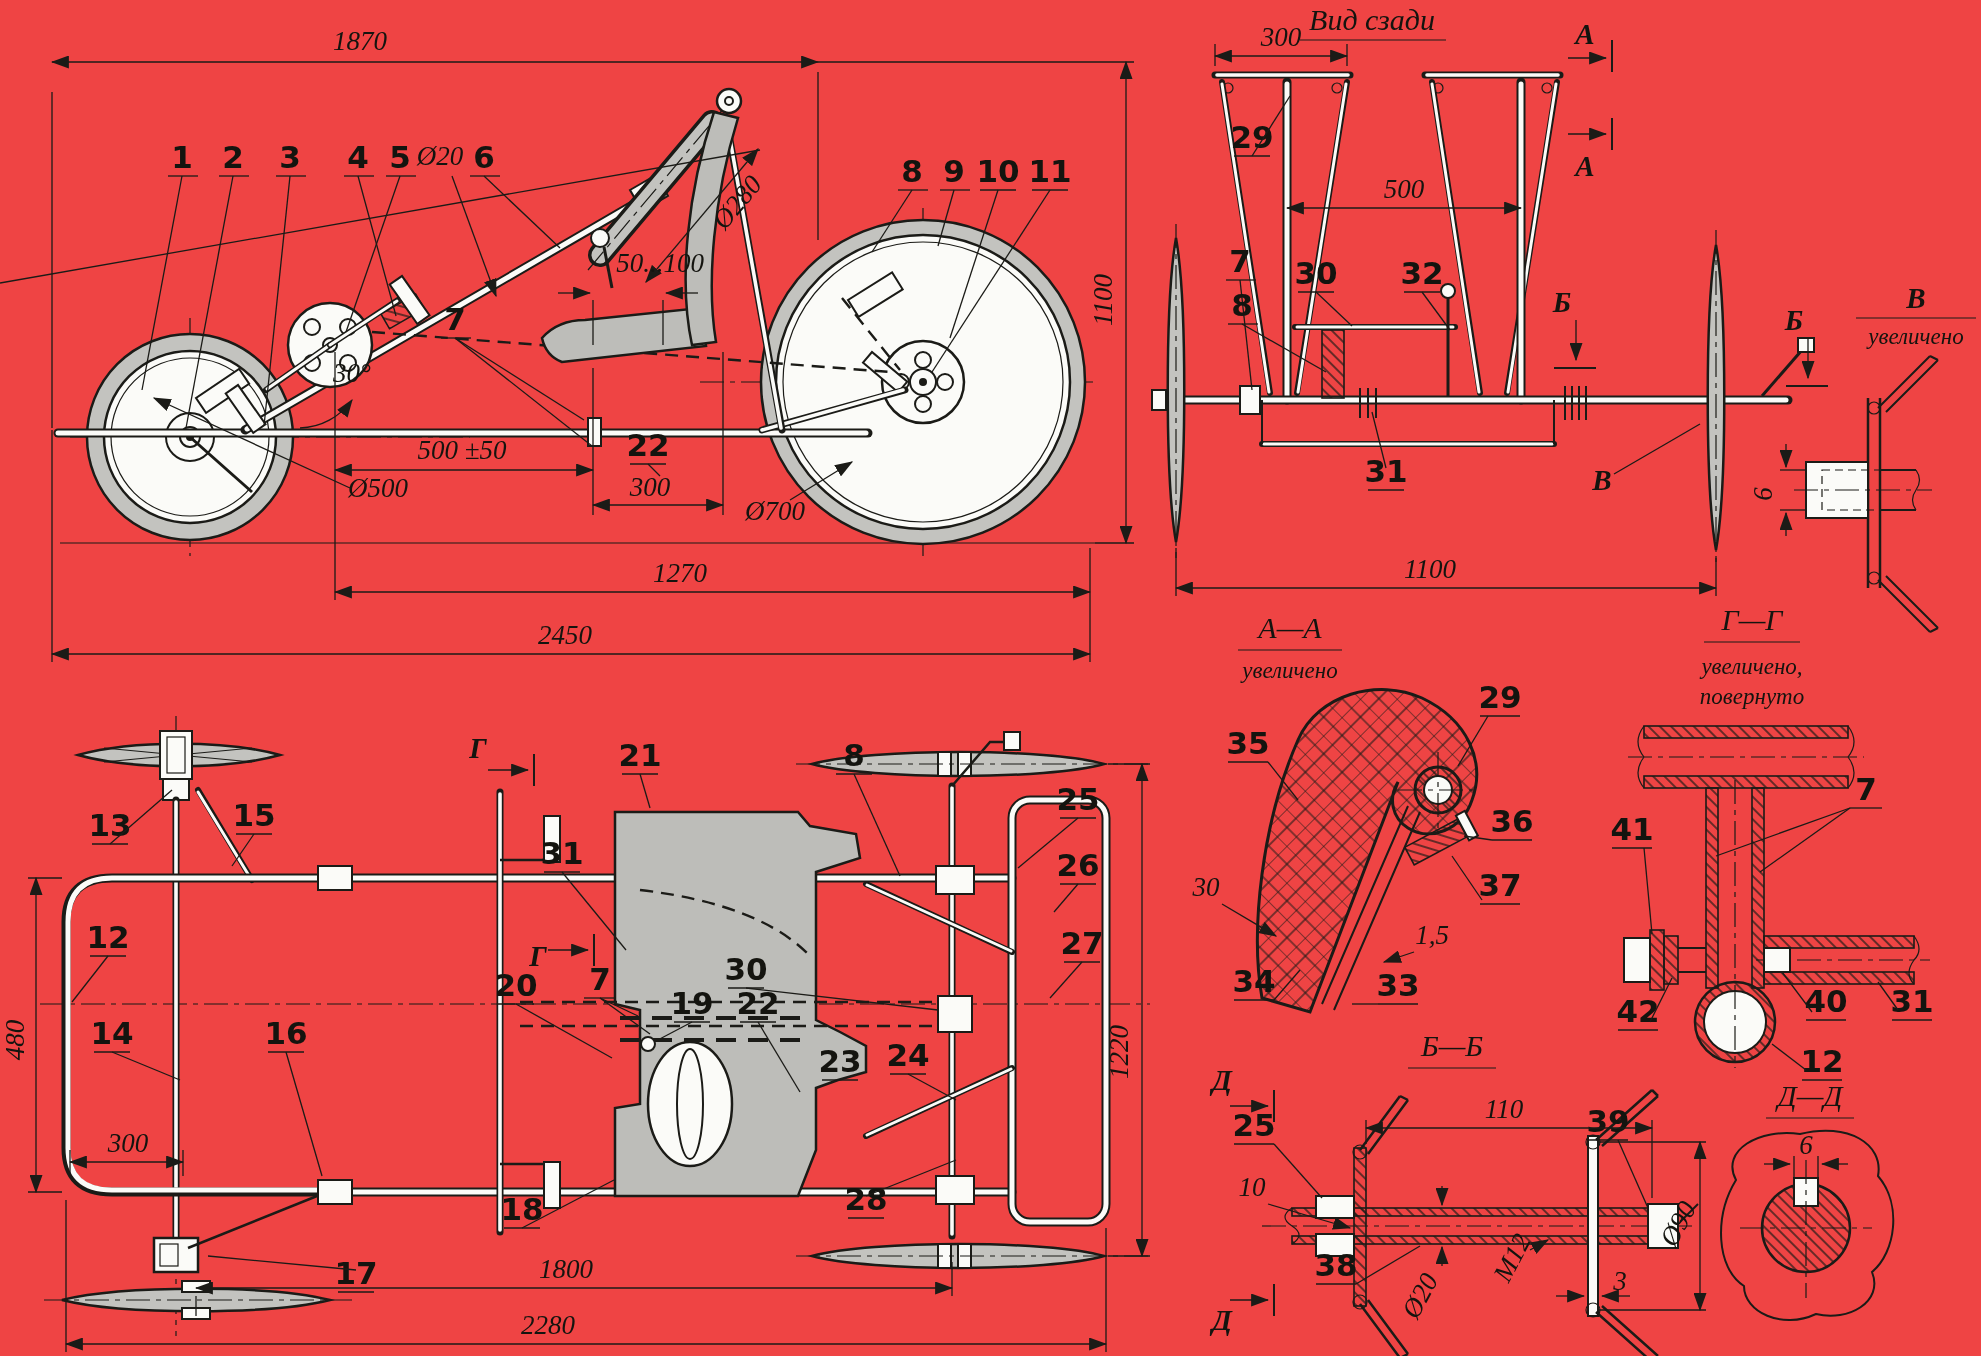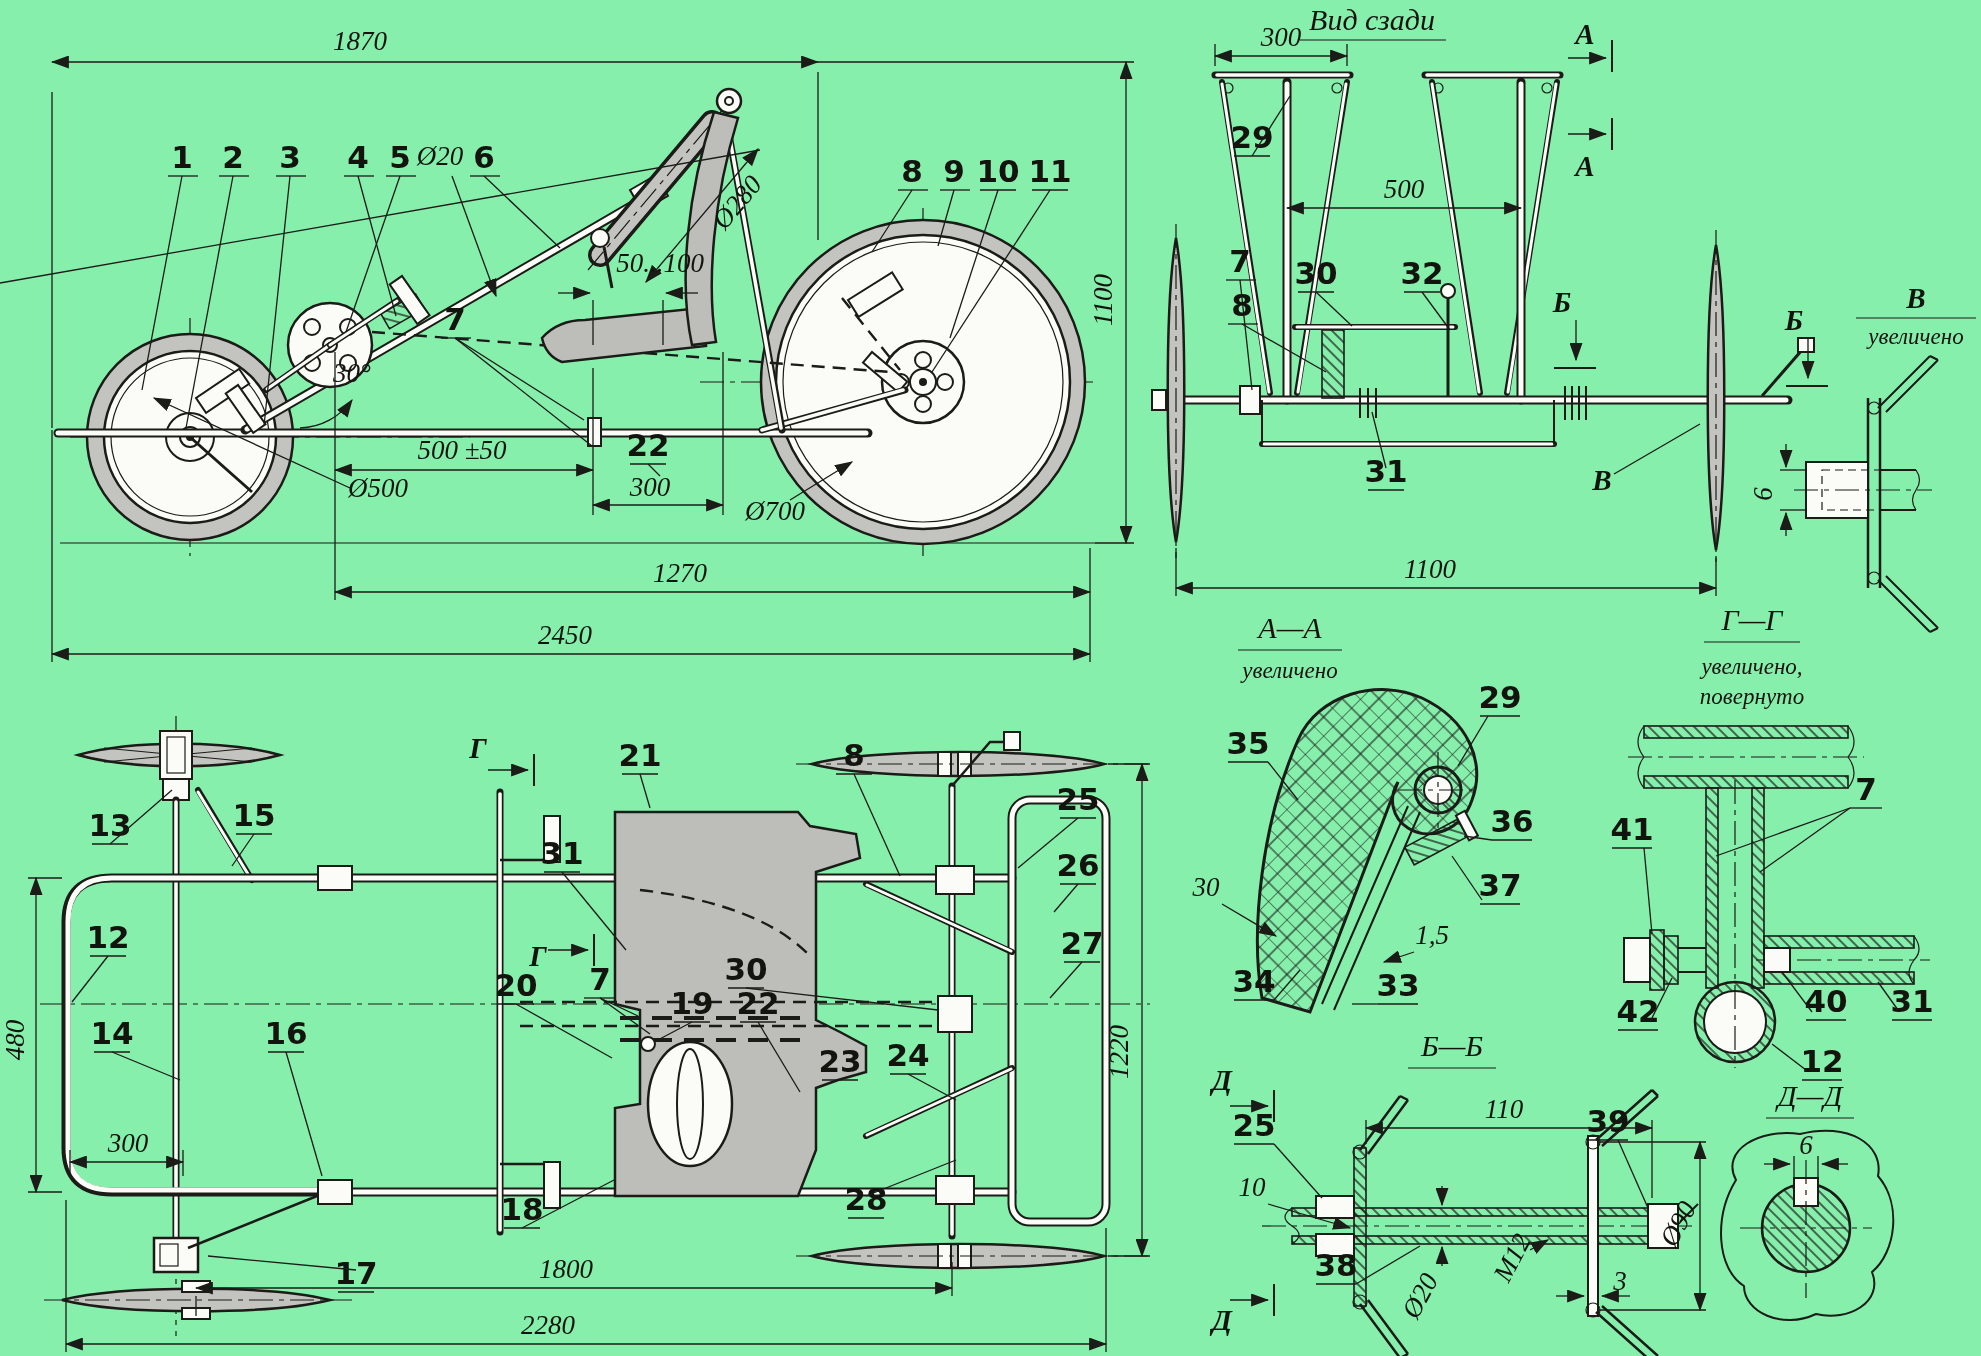--- a/index.html
+++ b/index.html
@@ -1,16 +1,16 @@
 <!DOCTYPE html>
 <html><head>
 <meta charset="utf-8">
 <style>
   html,body{margin:0;padding:0;background:#e8e8e4;}
-  .sheet{position:relative;width:1981px;height:1356px;background:#86efac;margin:0 auto;
+  .sheet{position:relative;width:1981px;height:1356px;background:#ef4444;margin:0 auto;
          font-family:"Liberation Sans",sans-serif;overflow:hidden;}
   svg{position:absolute;left:0;top:0;}
   svg text{text-anchor:middle;fill:#14140f;}
   text.d  {font:italic 27px "Liberation Serif",serif;}
   text.ds {font:italic 23px "Liberation Serif",serif;}
   text.c  {font:700 31px "DejaVu Sans",sans-serif;}
   text.t  {font:italic 30px "Liberation Serif",serif;}
   text.m  {font:italic 700 29px "Liberation Serif",serif;}
   .s12{stroke:#1b1b17;stroke-width:1.2;fill:none}
   .s2 {stroke:#1b1b17;stroke-width:2;fill:none}

